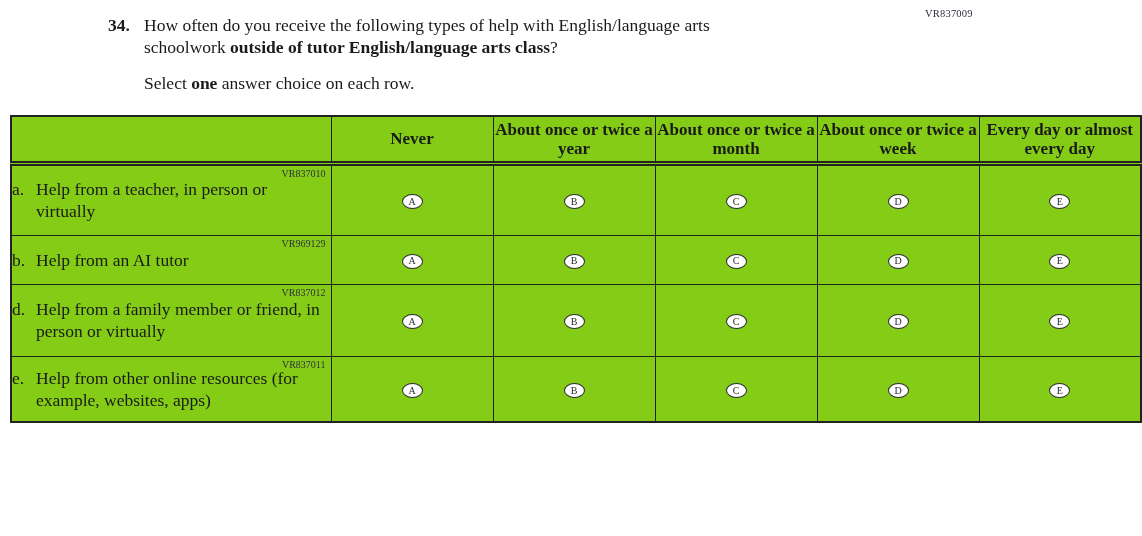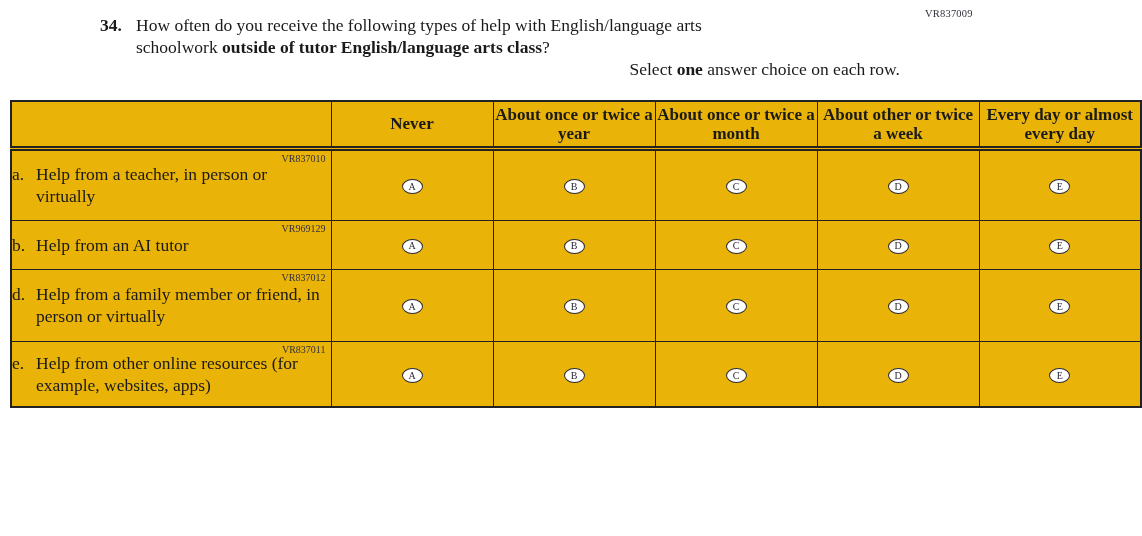--- a/index.html
+++ b/index.html
@@ -14,43 +14,43 @@
   }
   .page-code {
     position: absolute;
     top: 8px; left: 925px;
     font-size: 10.5px;
     letter-spacing: 0.2px;
     color: #30303c;
   }
   .question-block {
     position: absolute;
-    top: 14px; left: 100px;
+    top: 14px; left: 108px;
     width: 800px;
     font-size: 17.5px;
     line-height: 22px;
   }
   .q-row { display: flex; }
   .q-number {
     font-weight: bold;
     width: 36px;
     flex: 0 0 36px;
   }
   .q-text { flex: 1; }
   .bold { font-weight: bold; }
   .q-instruction {
-    text-align: right;
+    margin-top: 14px;
   }
   table.qtable {
     position: absolute;
-    left: 10px; top: 100px;
+    left: 10px; top: 115px;
     width: 1131px;
     border-collapse: collapse;
     table-layout: fixed;
-    background: #eab308;
+    background: #84cc16;
   }
   table.qtable col.c-label { width: 320px; }
   table.qtable col.c-opt { width: 162px; }
   table.qtable td, table.qtable th {
     border: 1.5px solid #222;
     padding: 0;
     vertical-align: middle;
   }
   table.qtable { border: 2px solid #222; }
   th.col-head {
@@ -129,21 +129,21 @@
       <col class="c-opt">
       <col class="c-opt">
       <col class="c-opt">
   </colgroup>
   <tbody>
       <tr class="head-row">
     <th class="col-head"></th>
     <th class="col-head">Never</th>
     <th class="col-head">About once or twice a year</th>
     <th class="col-head">About once or twice a month</th>
-    <th class="col-head">About other or twice a week</th>
+    <th class="col-head">About once or twice a week</th>
     <th class="col-head">Every day or almost every day</th>
   </tr>
 
   <tr class="r-a">
     <td class="label-cell">
       <span class="vr-code">VR837010</span>
       <div class="row-label">
         <span class="row-letter">a.</span>
         <span class="row-text">Help from a teacher, in person or virtually</span>
       </div>

